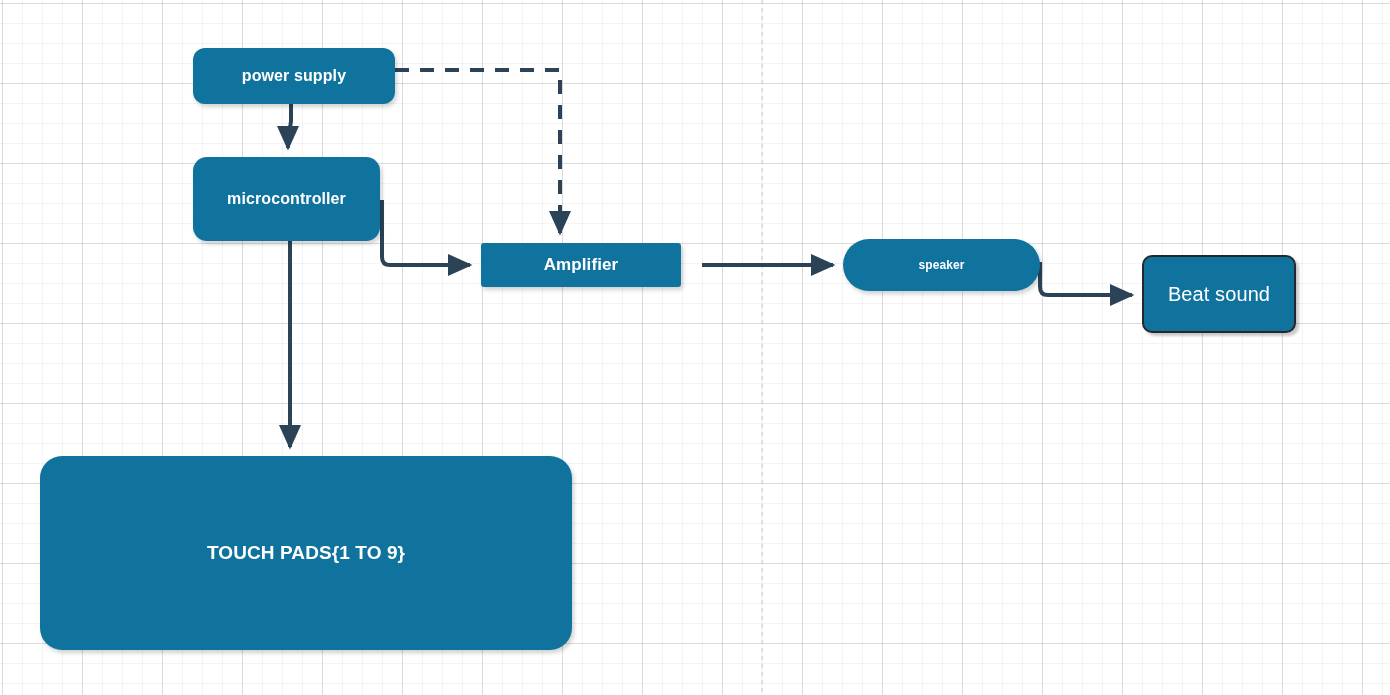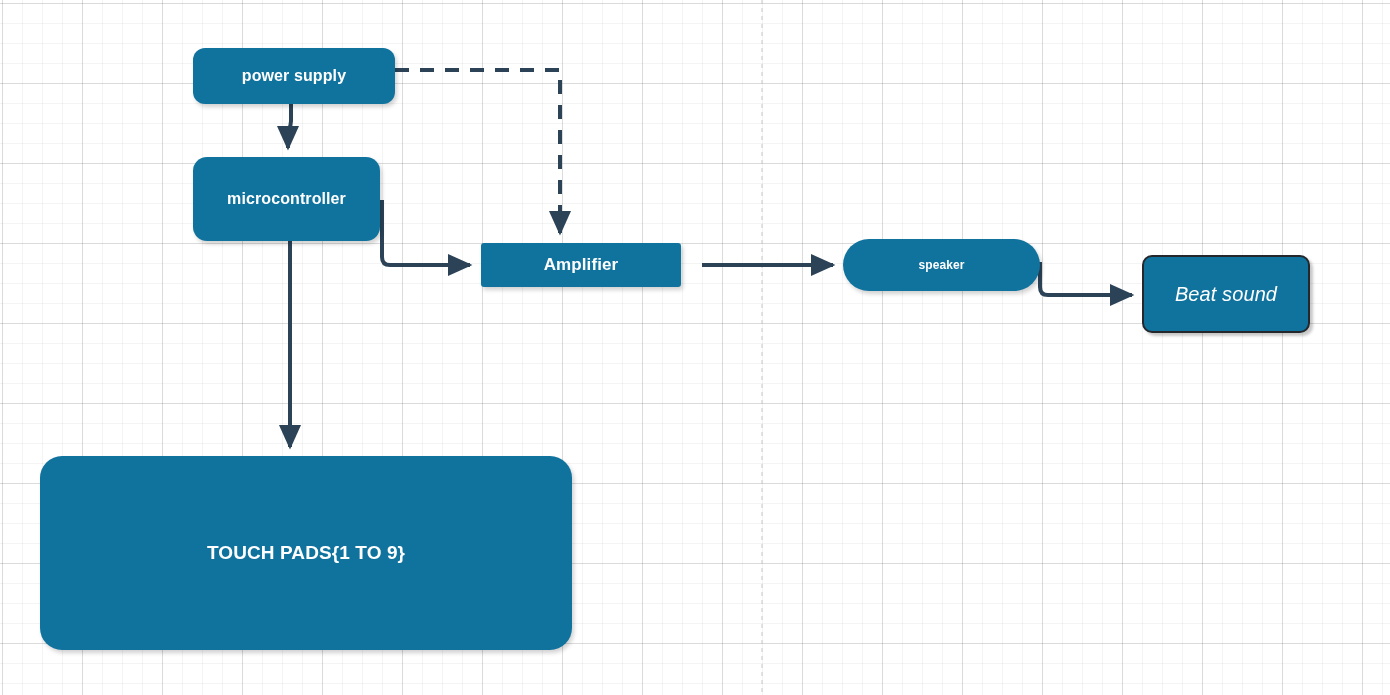--- a/index.html
+++ b/index.html
@@ -60,25 +60,24 @@
     left: 481px; top: 243px; width: 200px; height: 44px;
     border-radius: 3px;
   }
   #node-amplifier .label { font-size: 17px; }
   #node-speaker {
     left: 843px; top: 239px; width: 197px; height: 52px;
     border-radius: 26px;
   }
   #node-speaker .label { font-size: 12px; }
   #node-beat-sound {
-    left: 1142px; top: 255px; width: 168px; height: 78px;
+    left: 1142px; top: 255px; width: 154px; height: 78px;
     border-radius: 10px;
     border: 2px solid #24282C;
     box-shadow: 3px 3px 3px rgba(0,0,0,0.22);
-    font-style: italic;
   }
   #node-beat-sound .label {
     font-weight: normal;
     font-size: 20px;
   }
   #node-touch-pads {
     left: 40px; top: 456px; width: 532px; height: 194px;
     border-radius: 22px;
     gap: 46px;
   }

